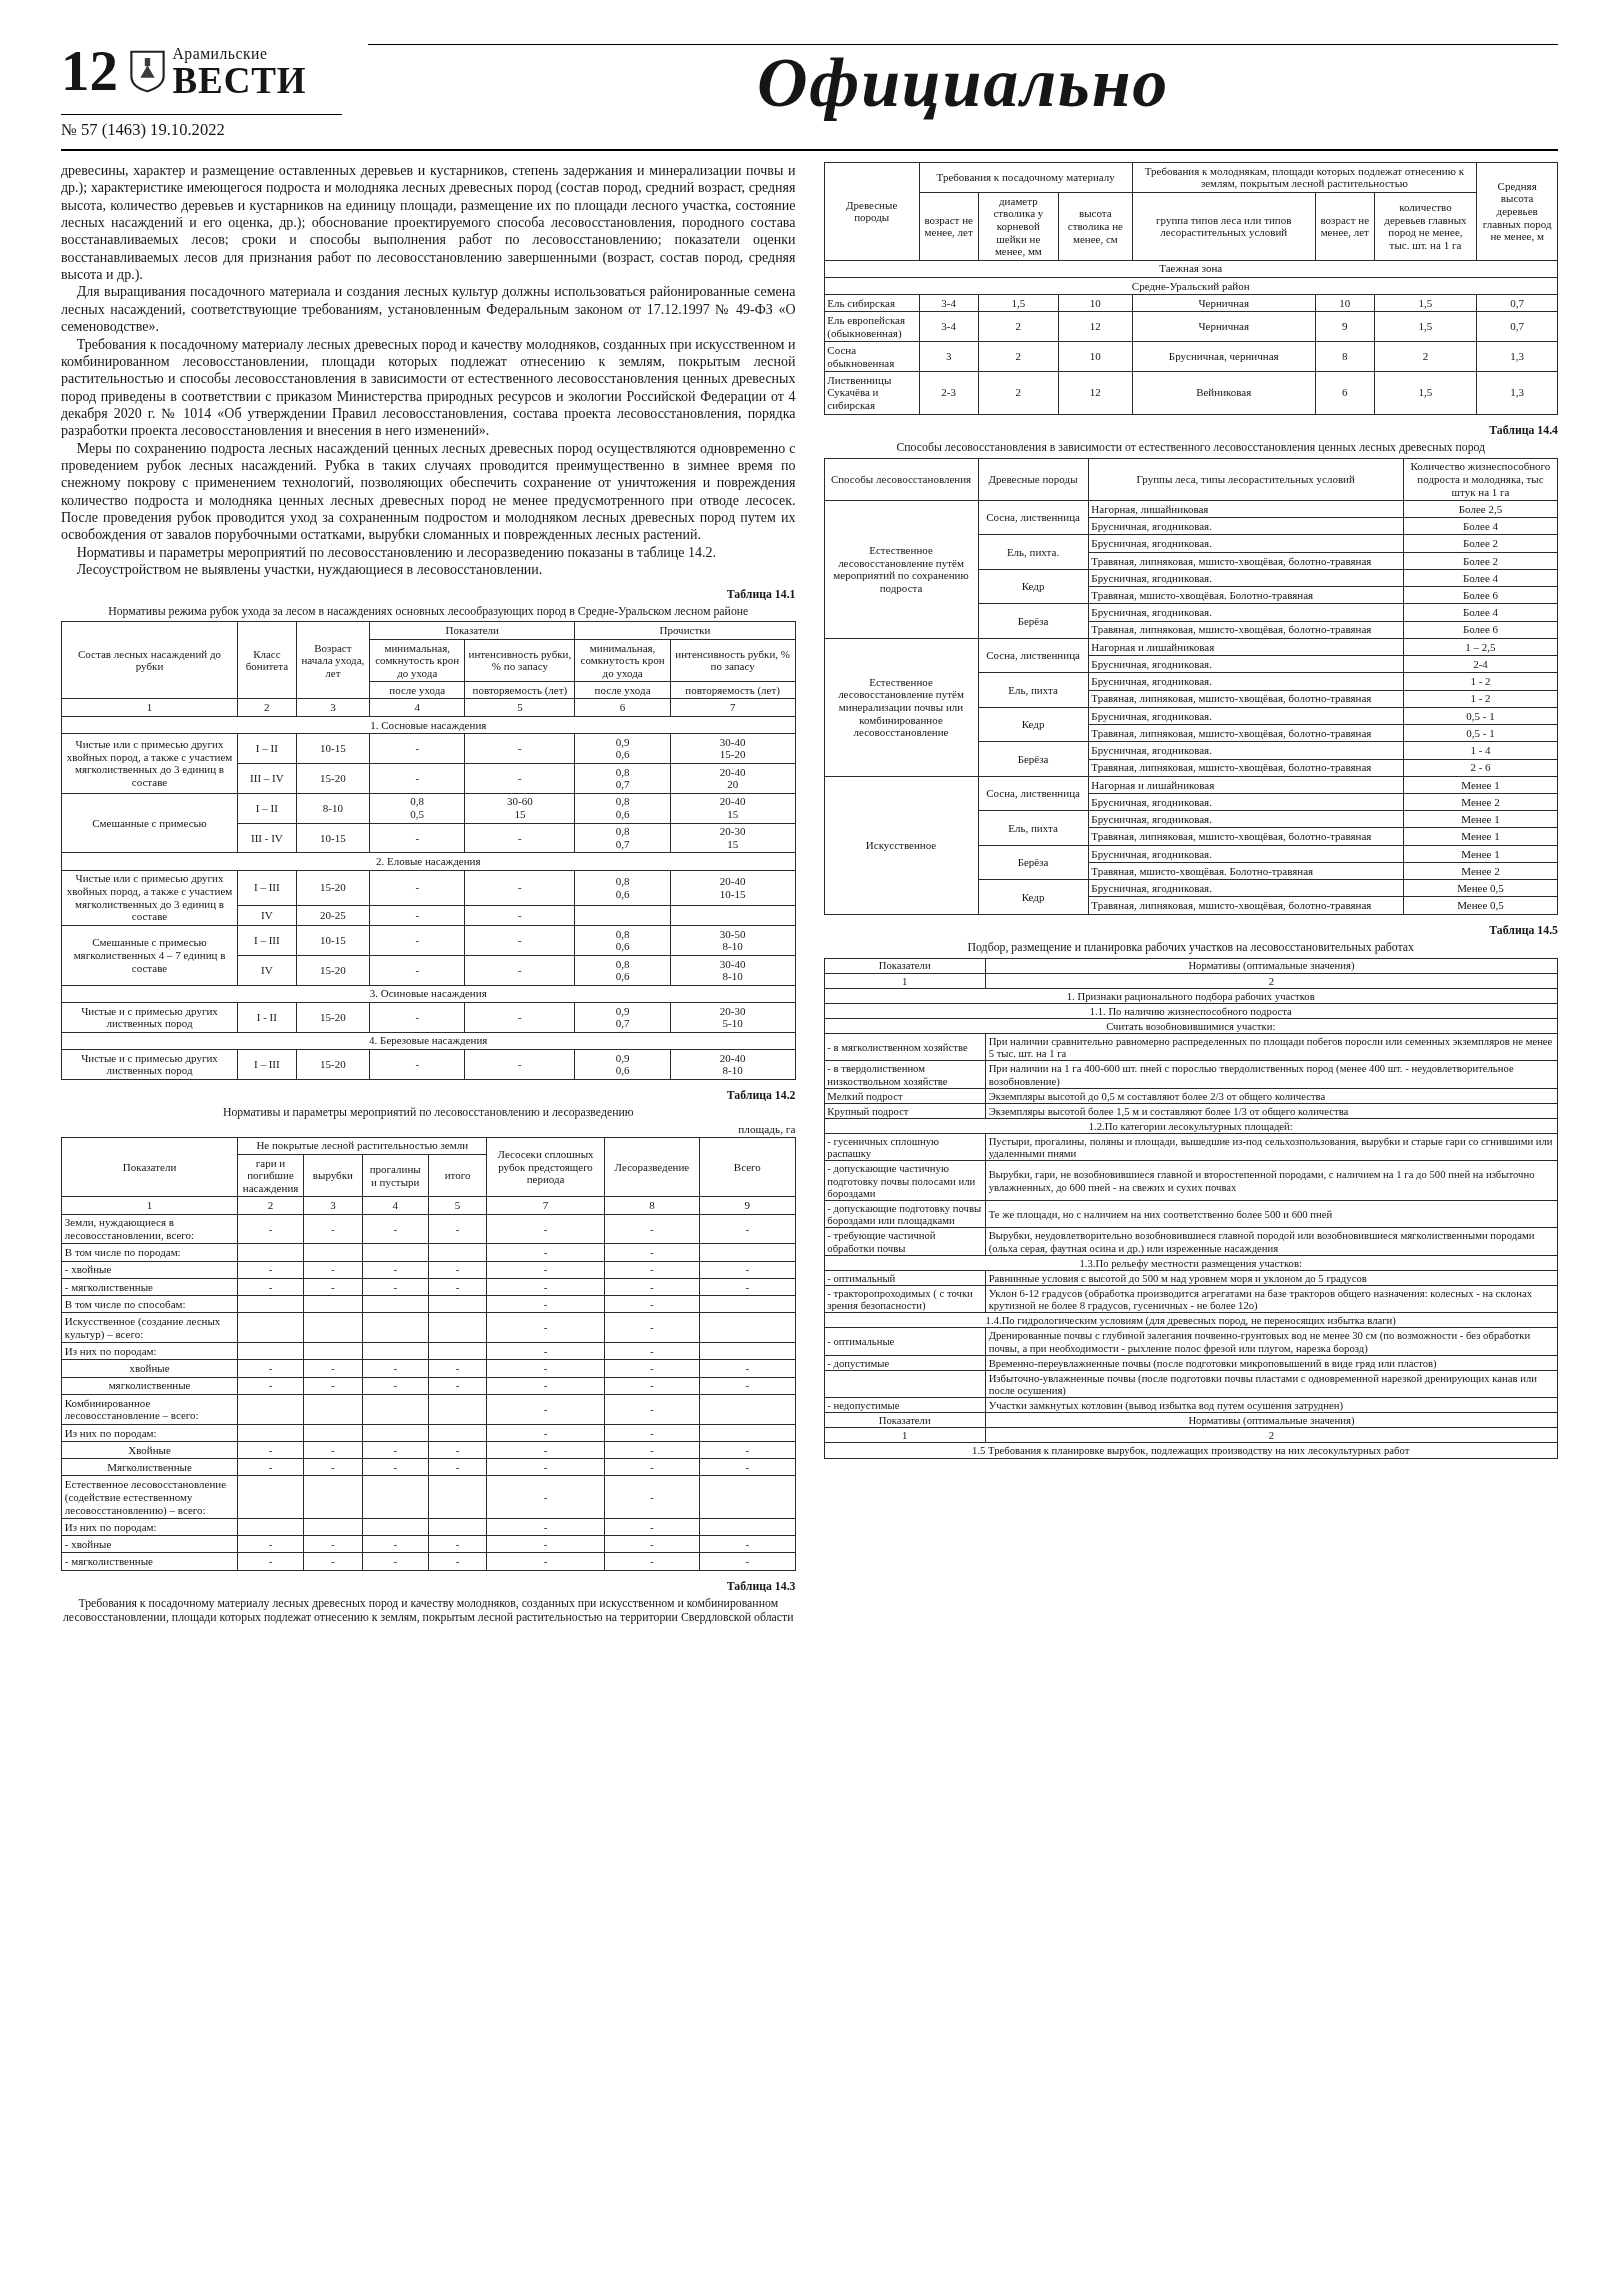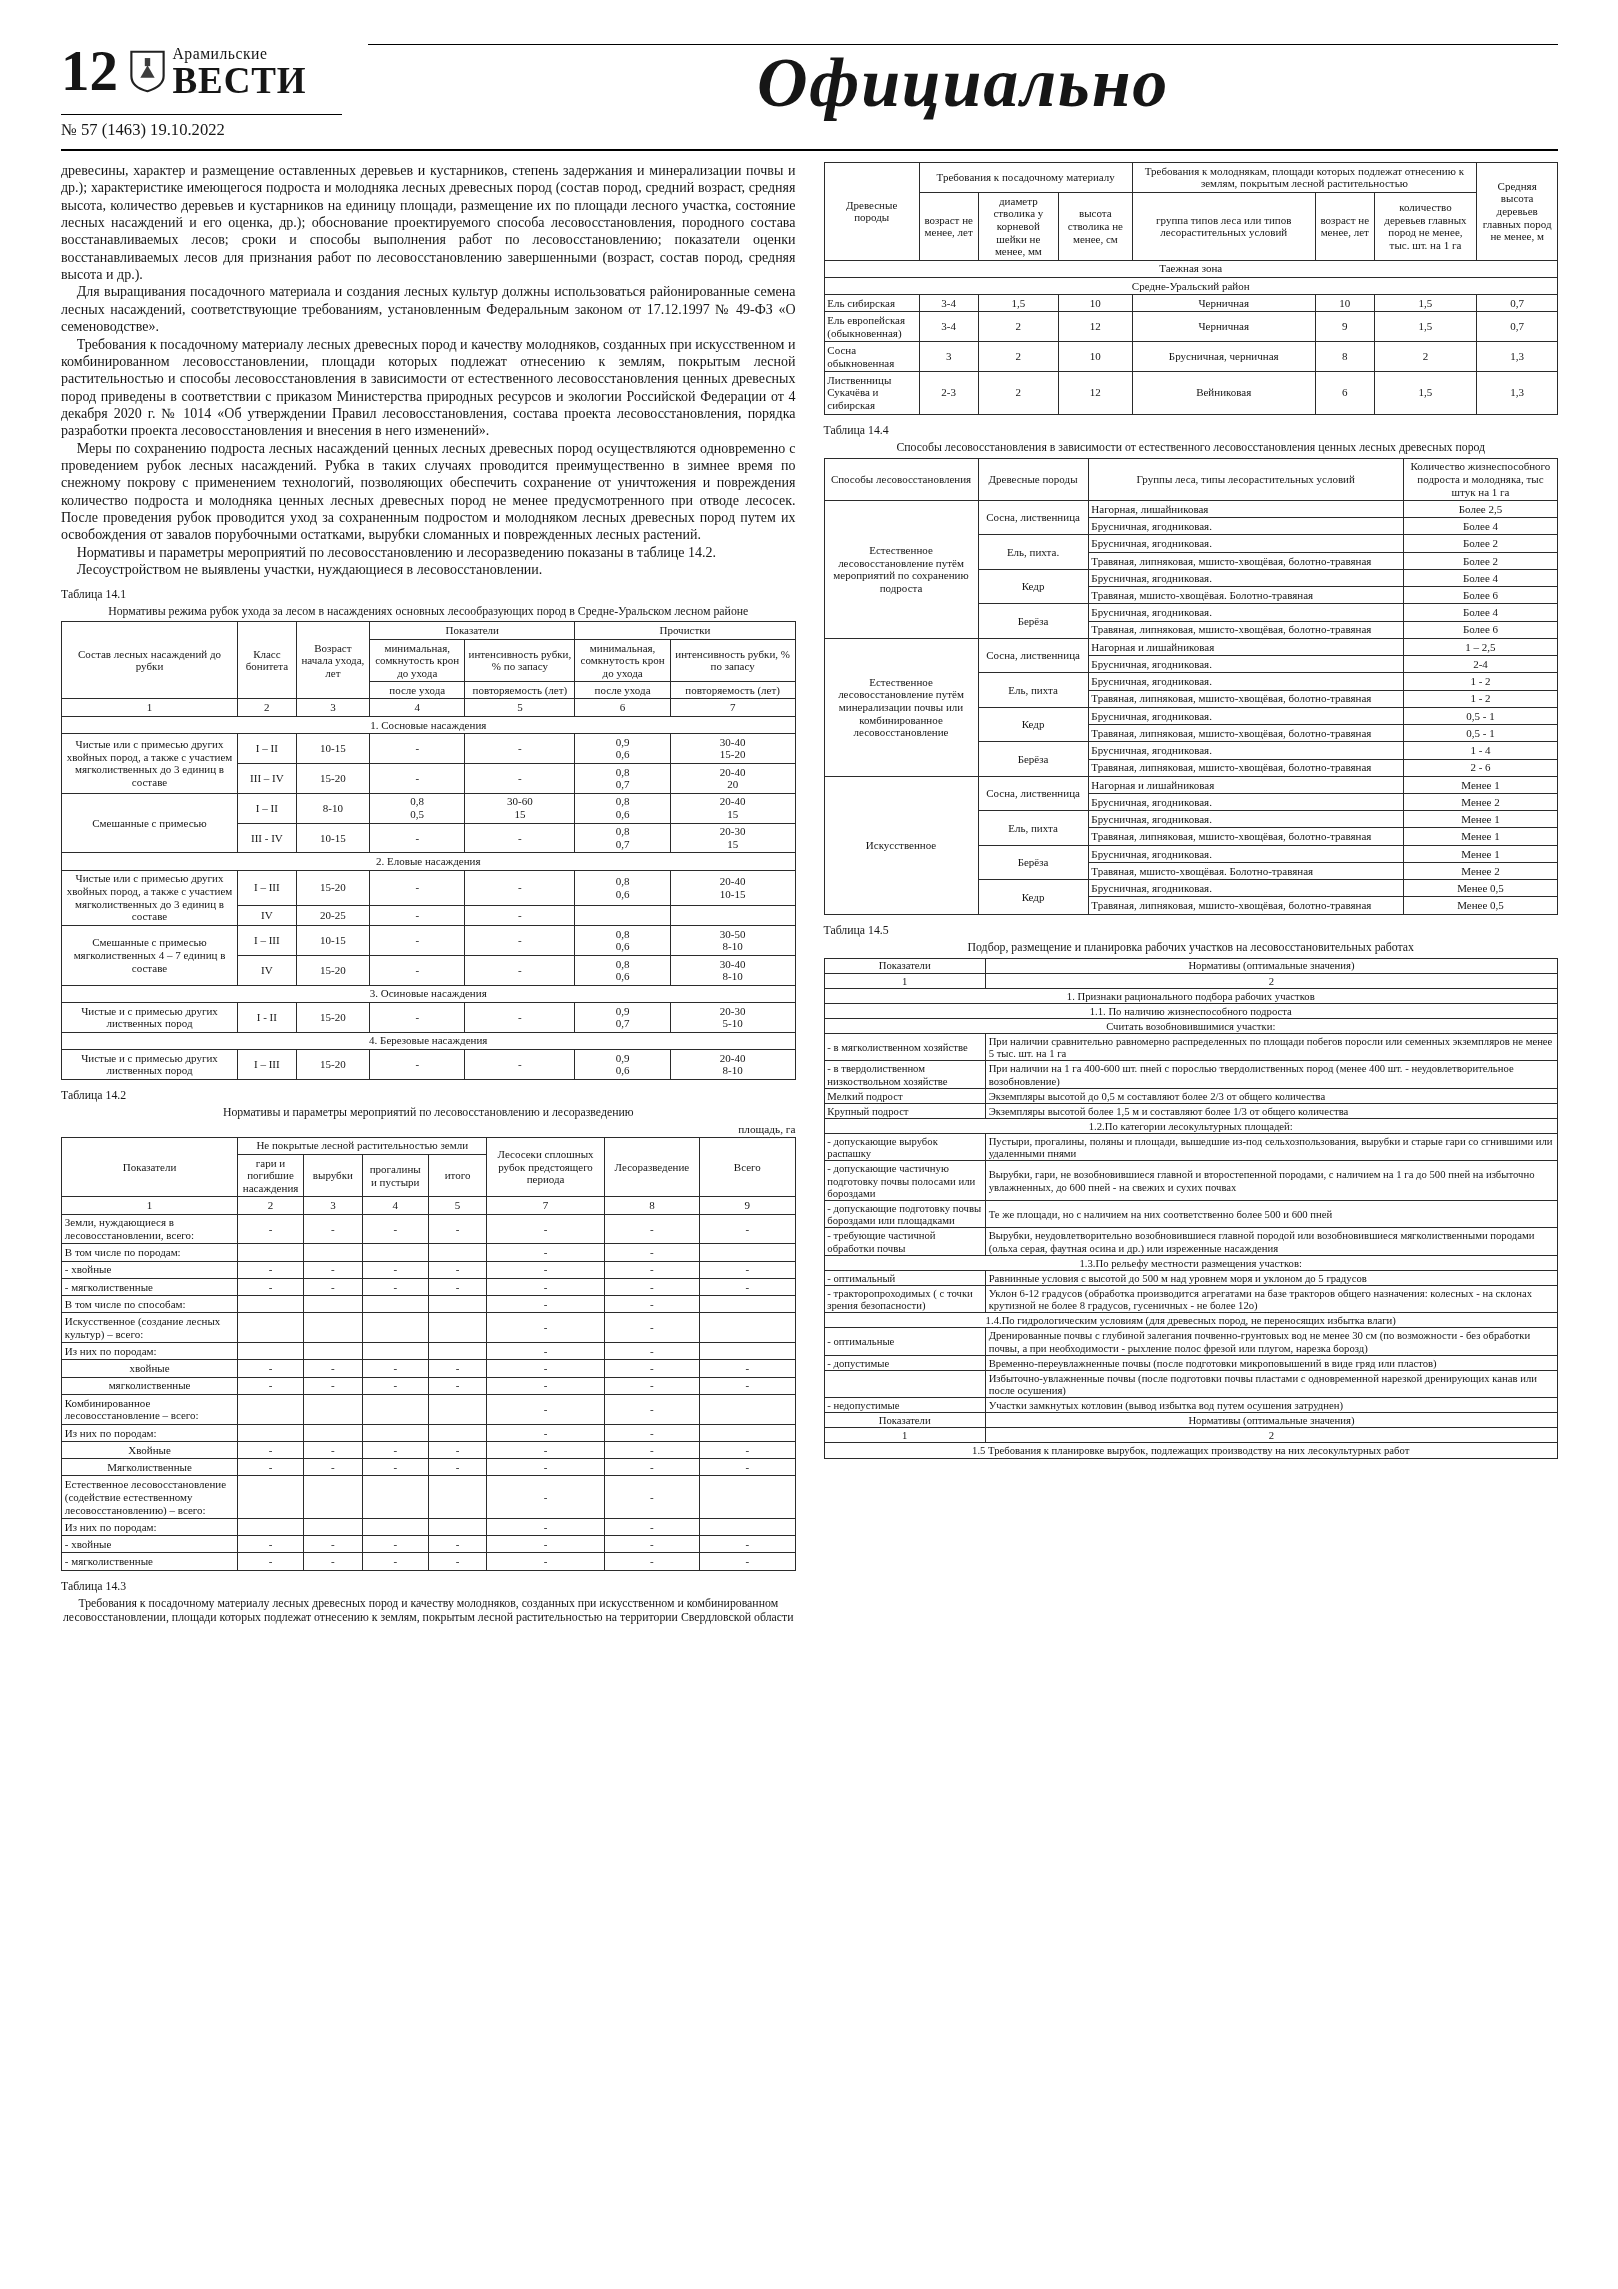--- a/index.html
+++ b/index.html
@@ -24,21 +24,21 @@
 
   
   .cols{display:flex;gap:28px;margin-top:11px;}
   .col{flex:1;min-width:0;}
 
   
   .body-text{font-size:14px;line-height:1.24;text-align:justify;text-indent:15.7px;margin:0;}
   .noindent{text-indent:0;}
 
   
-  .tbl-label{text-align:left;font-size:11.8px;margin:8.3px 0 1.8px;}
+  .tbl-label{text-align:right;font-size:11.8px;margin:8.3px 0 1.8px;font-weight:bold;}
   .tbl-title{text-align:center;font-size:11.8px;margin:0 0 3.7px;line-height:1.2;}
   .tbl-unit{text-align:right;font-size:11.3px;margin:0 0 1.8px;}
 
   
   table{border-collapse:collapse;width:100%;table-layout:fixed;font-size:11px;line-height:1.15;}
   td{border:0.9px solid #2b2b2b;padding:1.8px 2.8px;text-align:center;vertical-align:middle;
      white-space:pre-line;word-wrap:break-word;}
   td.lt{text-align:left;}
   td.sec{text-align:center;}
   .t145 td{font-size:10.7px;padding:0.9px 2.8px;}
@@ -703,21 +703,21 @@
               <td class="lt">Экземпляры высотой до 0,5 м составляют более 2/3 от общего количества</td>
             </tr>
             <tr>
               <td class="lt">Крупный подрост</td>
               <td class="lt">Экземпляры высотой более 1,5 м и составляют более 1/3 от общего количества</td>
             </tr>
             <tr>
               <td colspan="2" class="sec">1.2.По категории лесокультурных площадей:</td>
             </tr>
             <tr>
-              <td class="lt">- допускающие вырубок распашку</td>
+              <td class="lt">- гусеничных сплошную распашку</td>
               <td class="lt">Пустыри, прогалины, поляны и площади, вышедшие из-под сельхозпользования, вырубки и старые гари со сгнившими или удаленными пнями</td>
             </tr>
             <tr>
               <td class="lt">- допускающие частичную подготовку почвы полосами или бороздами</td>
               <td class="lt">Вырубки, гари, не возобновившиеся главной и второстепенной породами, с наличием на 1 га до 500 пней на избыточно увлажненных, до 600 пней - на свежих и сухих почвах</td>
             </tr>
             <tr>
               <td class="lt">- допускающие подготовку почвы бороздами или площадками</td>
               <td class="lt">Те же площади, но с наличием на них соответственно более 500 и 600 пней</td>
             </tr>

